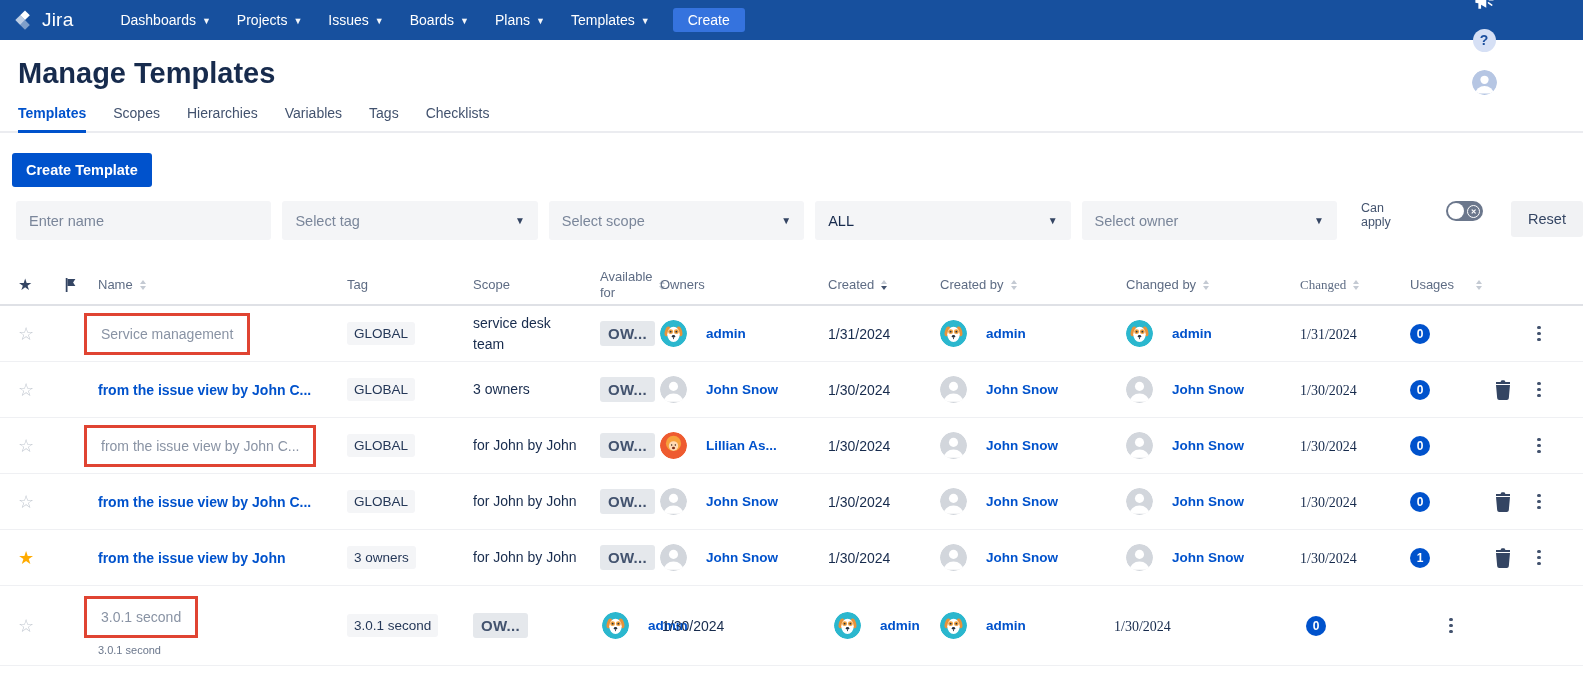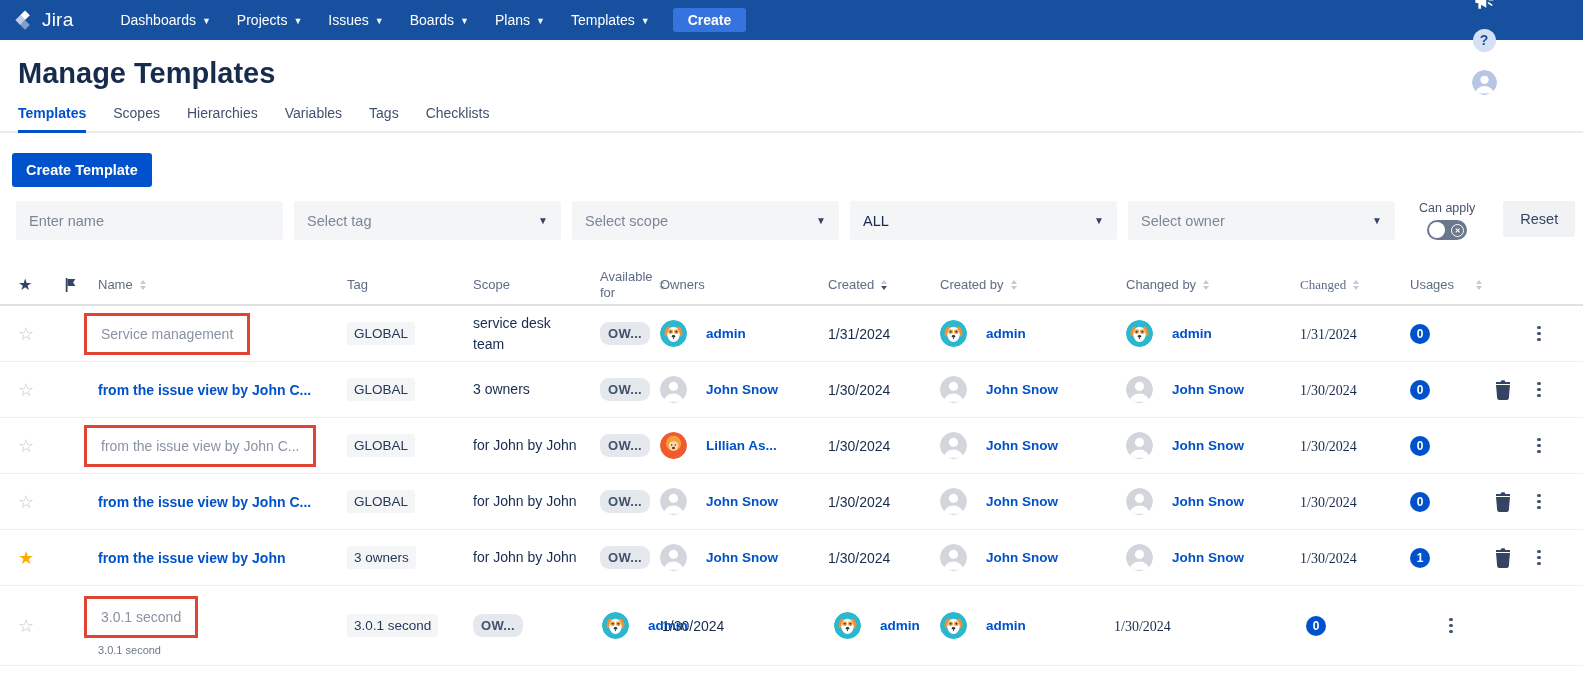--- a/index.html
+++ b/index.html
@@ -8,21 +8,21 @@
 
   
   .navbar { height:40px; background:#17509E; display:flex; align-items:center;
     padding:0 16px 0 14px; color:#fff; }
   .brand { display:flex; align-items:center; gap:6px; margin-right:34px; cursor:pointer; }
   .brand-name { font-size:19px; font-weight:500; letter-spacing:.2px; }
   .nav-menus { display:flex; align-items:center; }
   .nav-menu { display:flex; align-items:center; gap:6px; font-size:14px;
     padding:0 13px; height:56px; cursor:pointer; }
   .chev { font-size:9px; opacity:.95; margin-top:1px; }
-  .create-btn { background:#3573DE; border:none; color:#fff; font-size:14px; font-weight:700;
+  .create-btn { background:#3573DE; border:none; color:#fff; font-size:14px; font-weight:400;
     border-radius:3px; padding:4px 15px; margin-left:10px; cursor:pointer;
     font-family:"Liberation Sans", sans-serif; }
   .nav-right { margin-left:auto; display:flex; align-items:center; gap:18px;flex-direction:column; }
   .search-box { width:166px; height:27px; background:#11418C; border:1px solid #4D74B8;
     border-radius:4px; display:flex; align-items:center; padding:0 8px; gap:7px; }
   .search-box input { background:transparent; border:none; outline:none; color:#CBD9F0;
     font-size:13.5px; width:100%; font-family:"Liberation Sans", sans-serif; }
   .search-box input::placeholder { color:#9FB6DC; }
   .icon-btn { display:flex; align-items:center; justify-content:center; cursor:pointer; }
   .help-circle { width:23px; height:23px; border-radius:50%; background:#D6E0F5;
@@ -48,21 +48,21 @@
   
   .filters { display:flex; align-items:flex-start; margin:14px 0 0 16px; gap:11px; }
   .filter { width:267px; height:39px; background:#F4F5F7; border-radius:3px;
     display:flex; align-items:center; justify-content:space-between;
     padding:0 13px; font-size:14.5px; color:#7A869A; cursor:pointer; }
   .filter input { background:transparent; border:none; outline:none; width:100%;
     font-size:14.5px; color:#172B4D; font-family:"Liberation Sans", sans-serif; }
   .filter input::placeholder { color:#7A869A; }
   .filter .value { color:#172B4D; }
   .filter .dd-chev { color:#344563; font-size:10px; }
-  .can-apply { display:flex; flex-direction:column; align-items:center; margin-left:13px; }
+  .can-apply { display:flex; flex-direction:row; align-items:flex-start; margin-left:13px;gap:32px; }
   .can-apply-label { font-size:12.5px; color:#44546F; margin-bottom:5px; }
   .toggle { width:40px; height:20px; background:#6B778C; border-radius:10px;
     position:relative; cursor:pointer; }
   .toggle .knob { position:absolute; left:2px; top:2px; width:16px; height:16px;
     background:#fff; border-radius:50%; }
   .toggle .xmark { position:absolute; right:3px; top:3.5px; width:13px; height:13px;
     border:1.6px solid #fff; border-radius:50%; color:#fff; font-size:7px; font-weight:700;
     display:flex; align-items:center; justify-content:center; line-height:1; }
   .reset-btn { background:#F1F2F4; color:#344563; border:none; border-radius:3px;
     font-size:14.5px; padding:10px 17px; margin-left:17px; cursor:pointer;
@@ -92,22 +92,22 @@
   .row.tall { min-height:80px; }
   .star { font-size:18px; color:#C1C7D0; cursor:pointer; }
   .star.on { color:#FFAB00; }
   .name-text { font-size:14px; font-weight:700; color:#0052CC; cursor:pointer; }
   .name-text.muted { color:#8993A4; font-weight:400; }
   .anno { display:inline-block; border:3px solid #E04432; padding:9px 14px; margin-left:-14px; }
   .subtitle { font-size:11px; color:#6B778C; margin-top:6px; }
   .tag-badge { display:inline-block; background:#F4F5F7; border-radius:3px;
     font-size:13.5px; color:#253858; padding:4px 7px;text-align:center; }
   .scope-text { font-size:14px; color:#172B4D; line-height:1.45; padding-right:10px; }
-  .avail-badge { display:inline-block; background:#E5E8EC; border-radius:9px;
-    font-size:13px; font-weight:700; color:#42526E; letter-spacing:.3px;
+  .avail-badge { display:inline-block; background:#E5E8EC; border-radius:3px;
+    font-size:15px; font-weight:700; color:#42526E; letter-spacing:.3px;
     padding:4px 8px; cursor:pointer; }
   .user-cell { display:flex; align-items:center; gap:19px; }
   .avatar { width:27px; height:27px; border-radius:50%; overflow:hidden; flex:0 0 27px; }
   .avatar svg { display:block; width:100%; height:100%; }
   .user-link { font-size:13.5px; font-weight:700; color:#0052CC; cursor:pointer; white-space:nowrap; }
   .date-text { font-size:14px; color:#172B4D; }
   .usage-badge { display:inline-flex; width:20px; height:20px; border-radius:50%;
     background:#0052CC; color:#fff; font-size:12px; font-weight:700;
     align-items:center; justify-content:center; }
   .actions { display:flex; align-items:center; gap:22px; }

